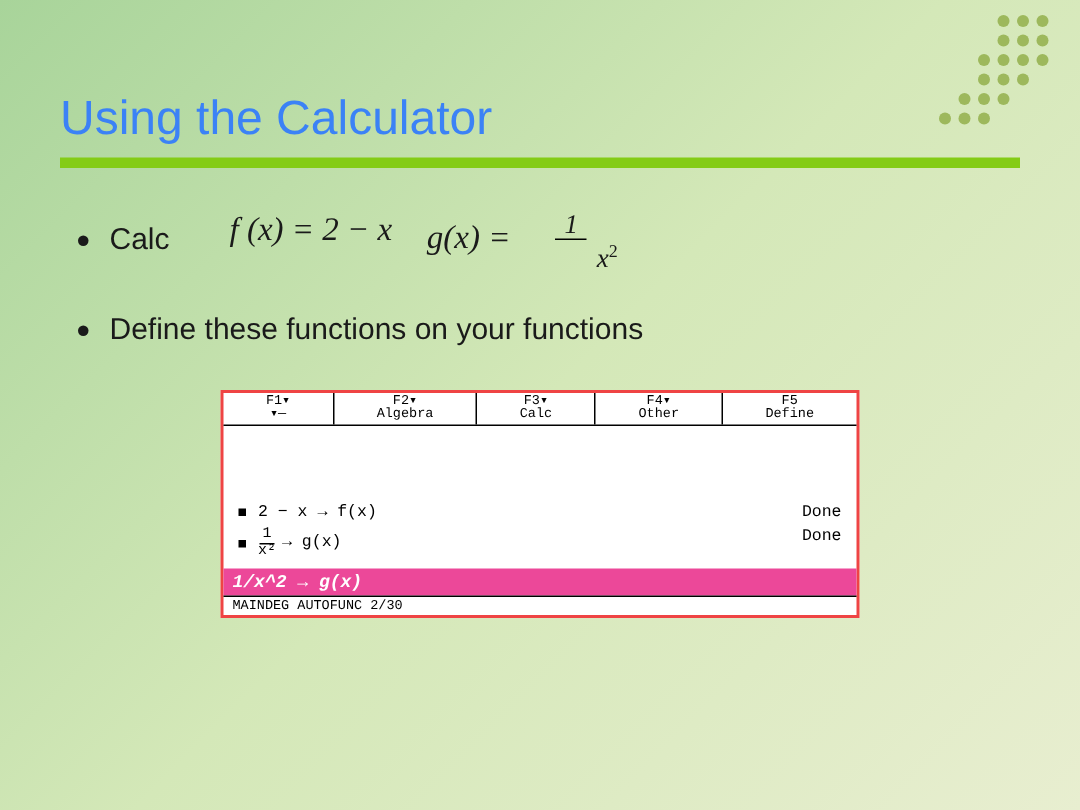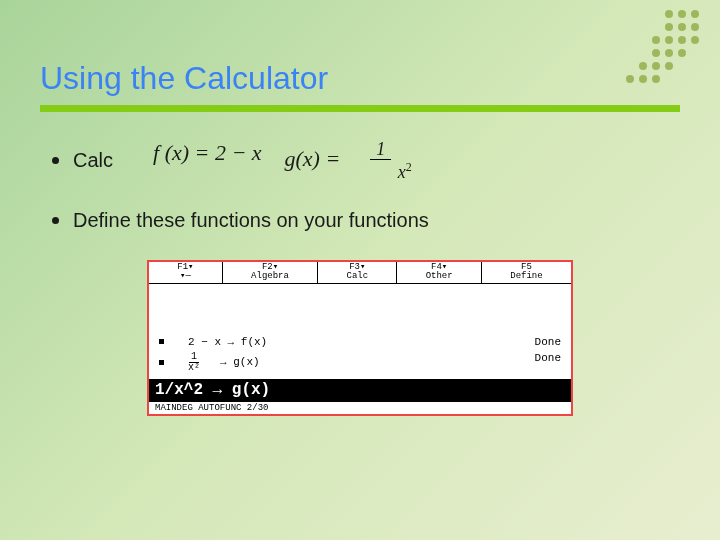--- a/index.html
+++ b/index.html
@@ -97,32 +97,33 @@
   .calc-body {
     min-height: 70px;
     padding: 4px 6px;
     position: relative;
   }
   .calc-hist {
     display: flex; justify-content: space-between;
     padding: 2px 4px;
     font-size: 11px;
   }
-  .calc-hist .lhs { display: flex; align-items: center; gap: 20px; }
+  .calc-hist .lhs { display: flex; align-items: center; gap: 4px; }
   .calc-hist .sq { width: 5px; height: 5px; background: #000; display: inline-block; margin-right: 4px; }
   .mini-frac {
     display: inline-flex; flex-direction: column; align-items: center;
     line-height: 1; font-size: 10px;
   }
   .mini-frac .n { border-bottom: 1px solid #000; padding: 0 2px; }
   .calc-entry {
-    background: #000000; color: #fff;
+    background: #ec4899; color: #fff;
     padding: 2px 6px;
-    font-size: 16px;
+    font-size: 12px;
     font-weight: bold;
+    font-style: italic;
   }
   .calc-status {
     display: flex;
     font-size: 9px;
     border-top: 1px solid #000;
     padding: 1px 6px;
   }
 </style>
 </head>
 <body>

